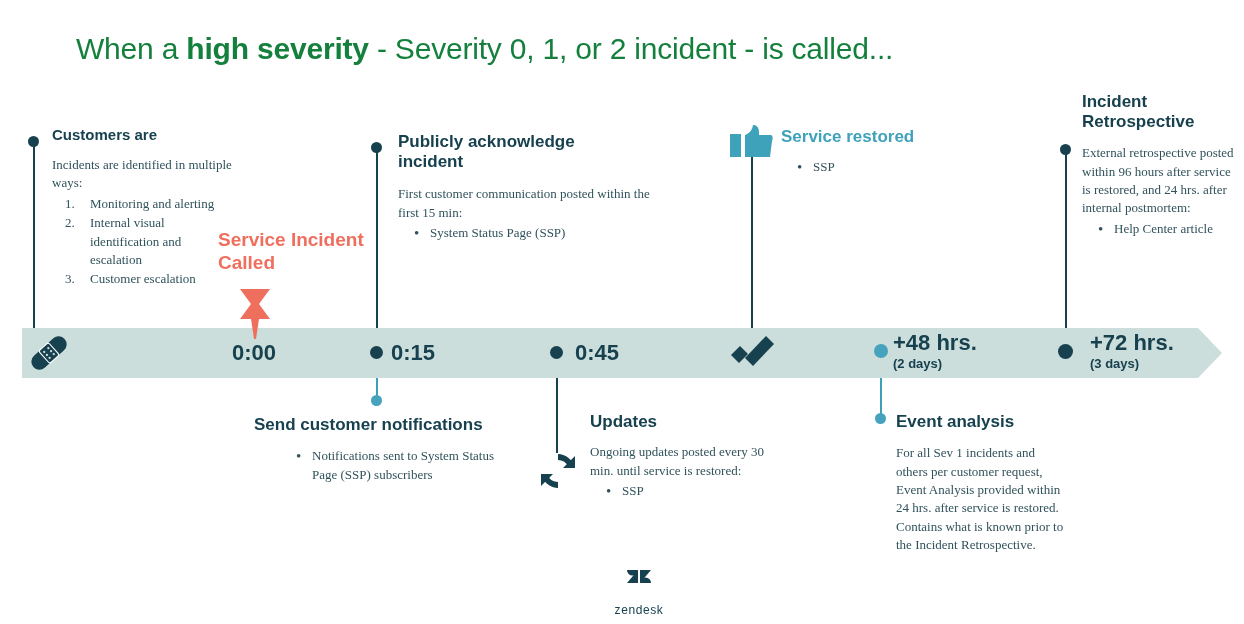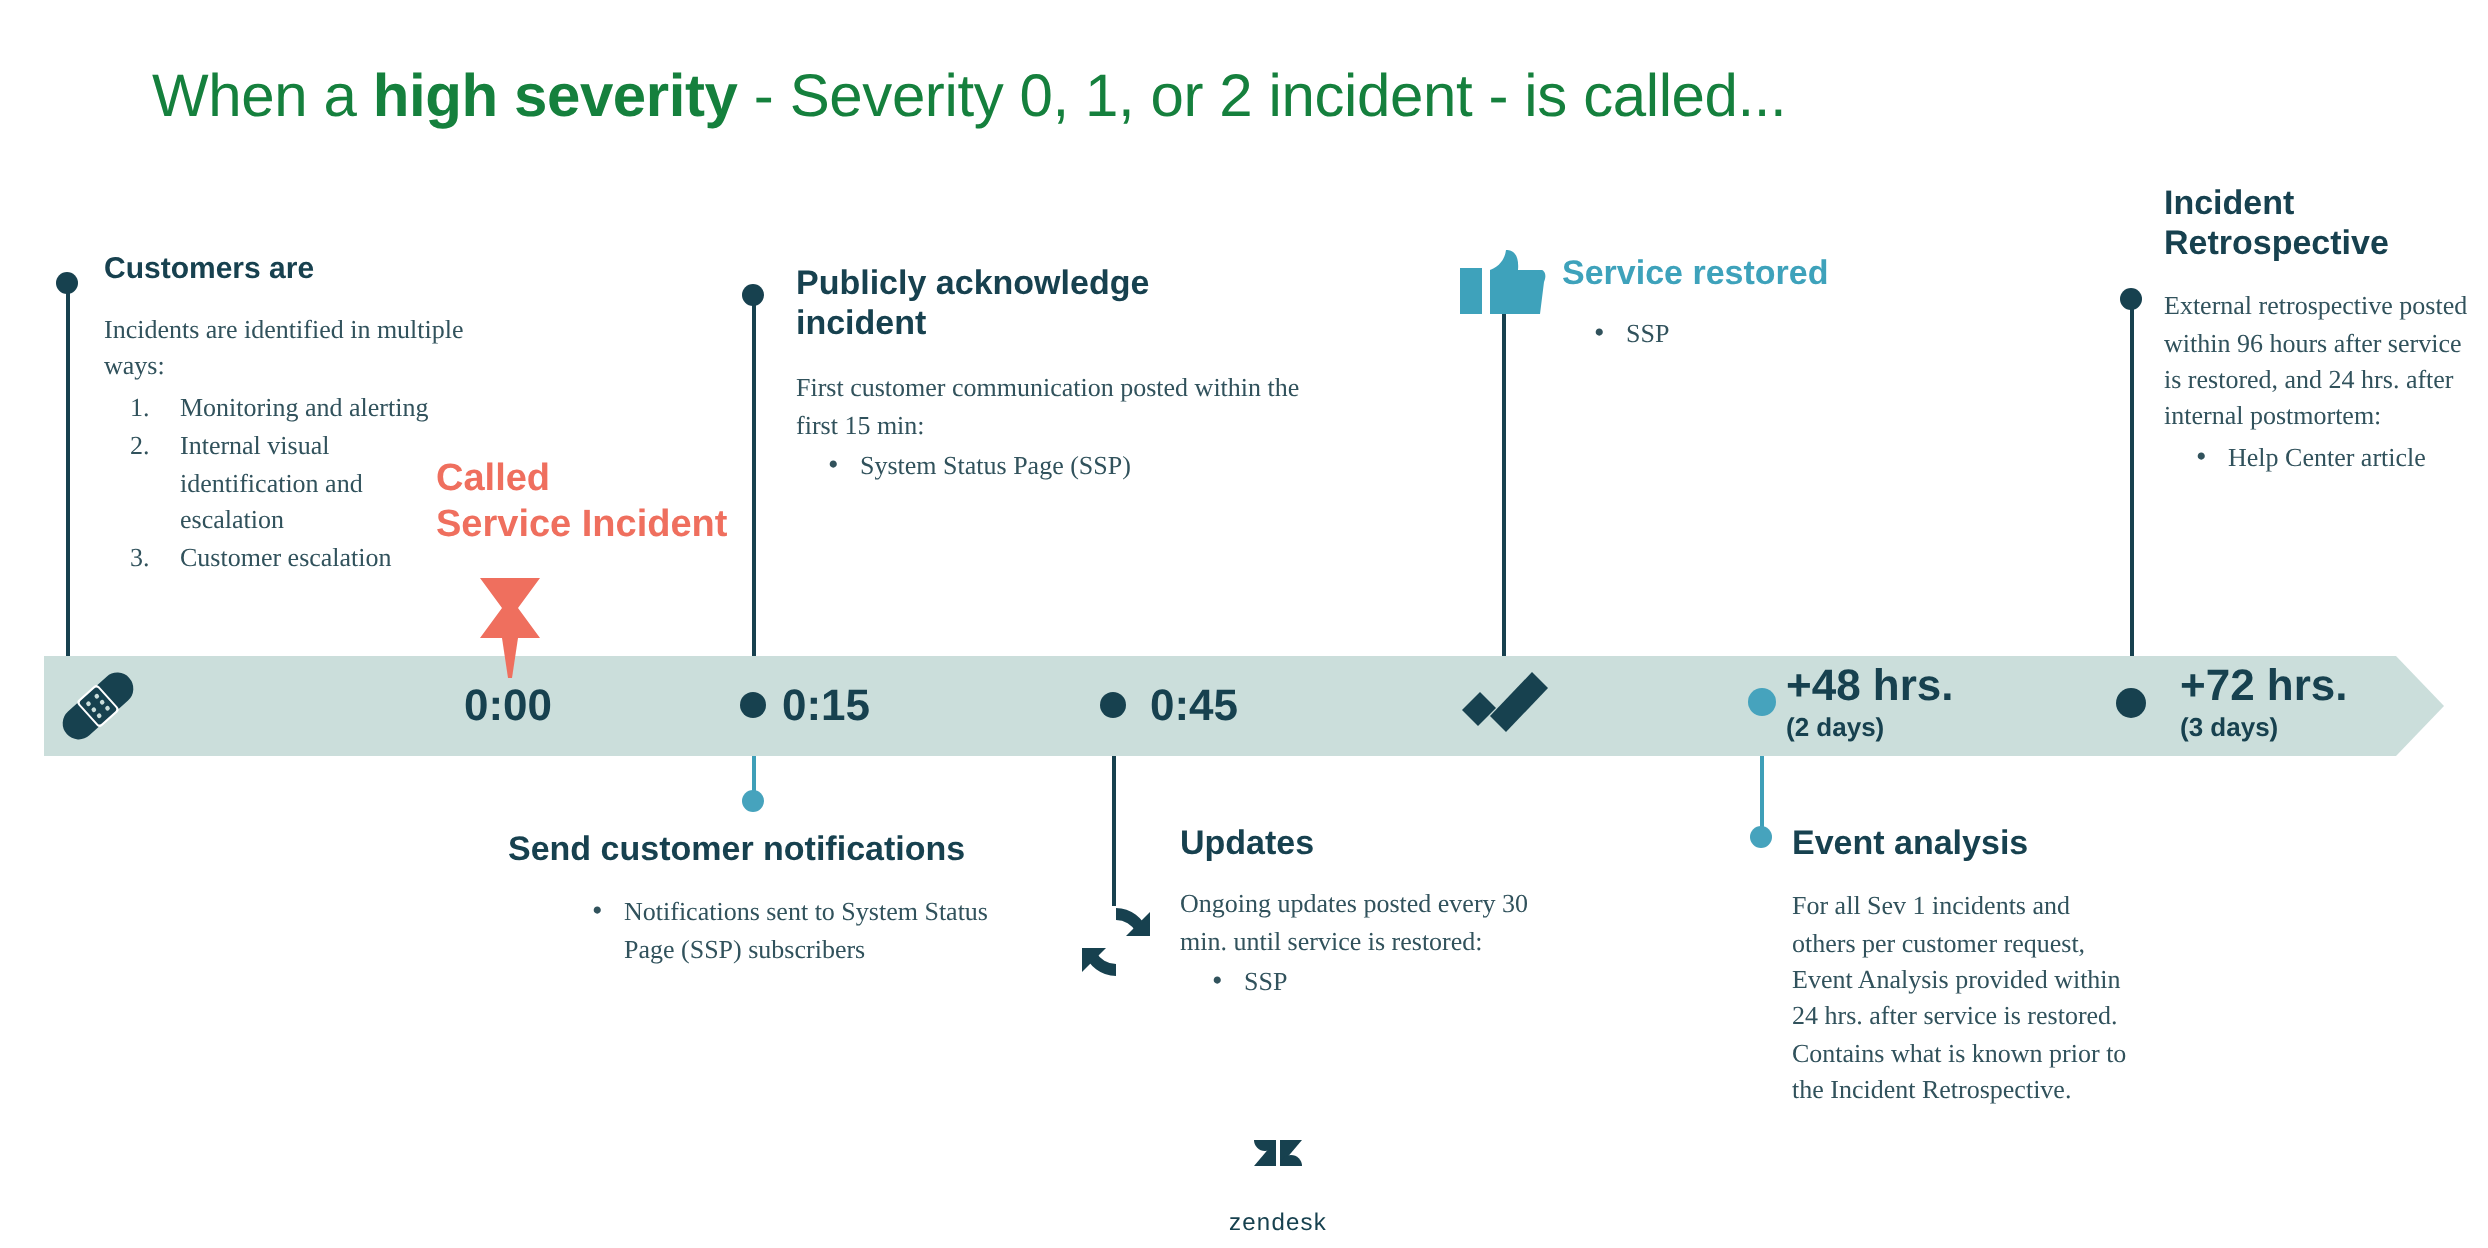--- a/index.html
+++ b/index.html
@@ -205,22 +205,22 @@
       <div>Incidents are identified in multiple ways:</div>
       <ol style="margin-top:2px;">
         <li>Monitoring and alerting</li>
         <li>Internal visual identification and escalation</li>
         <li>Customer escalation</li>
       </ol>
     </div>
   </div>
 
   <div class="sic">
+    <div>Service Incident</div>
     <div>Called</div>
-    <div>Service Incident</div>
   </div>
   <svg style="position:absolute; left:232px; top:285px;" width="46" height="62" viewBox="0 0 46 62">
     <path d="M8 4 L38 4 L27 19 L38 34 L8 34 L19 19 Z" fill="#ef6f5e"></path>
     <path d="M19 34 L27 34 L24 54 L22 54 Z" fill="#ef6f5e"></path>
   </svg>
 
   <div style="position:absolute; left:398px; top:132px; width:255px;">
     <div class="hd" style="font-size:17px;">
       <div>Publicly acknowledge</div>
       <div>incident</div>

